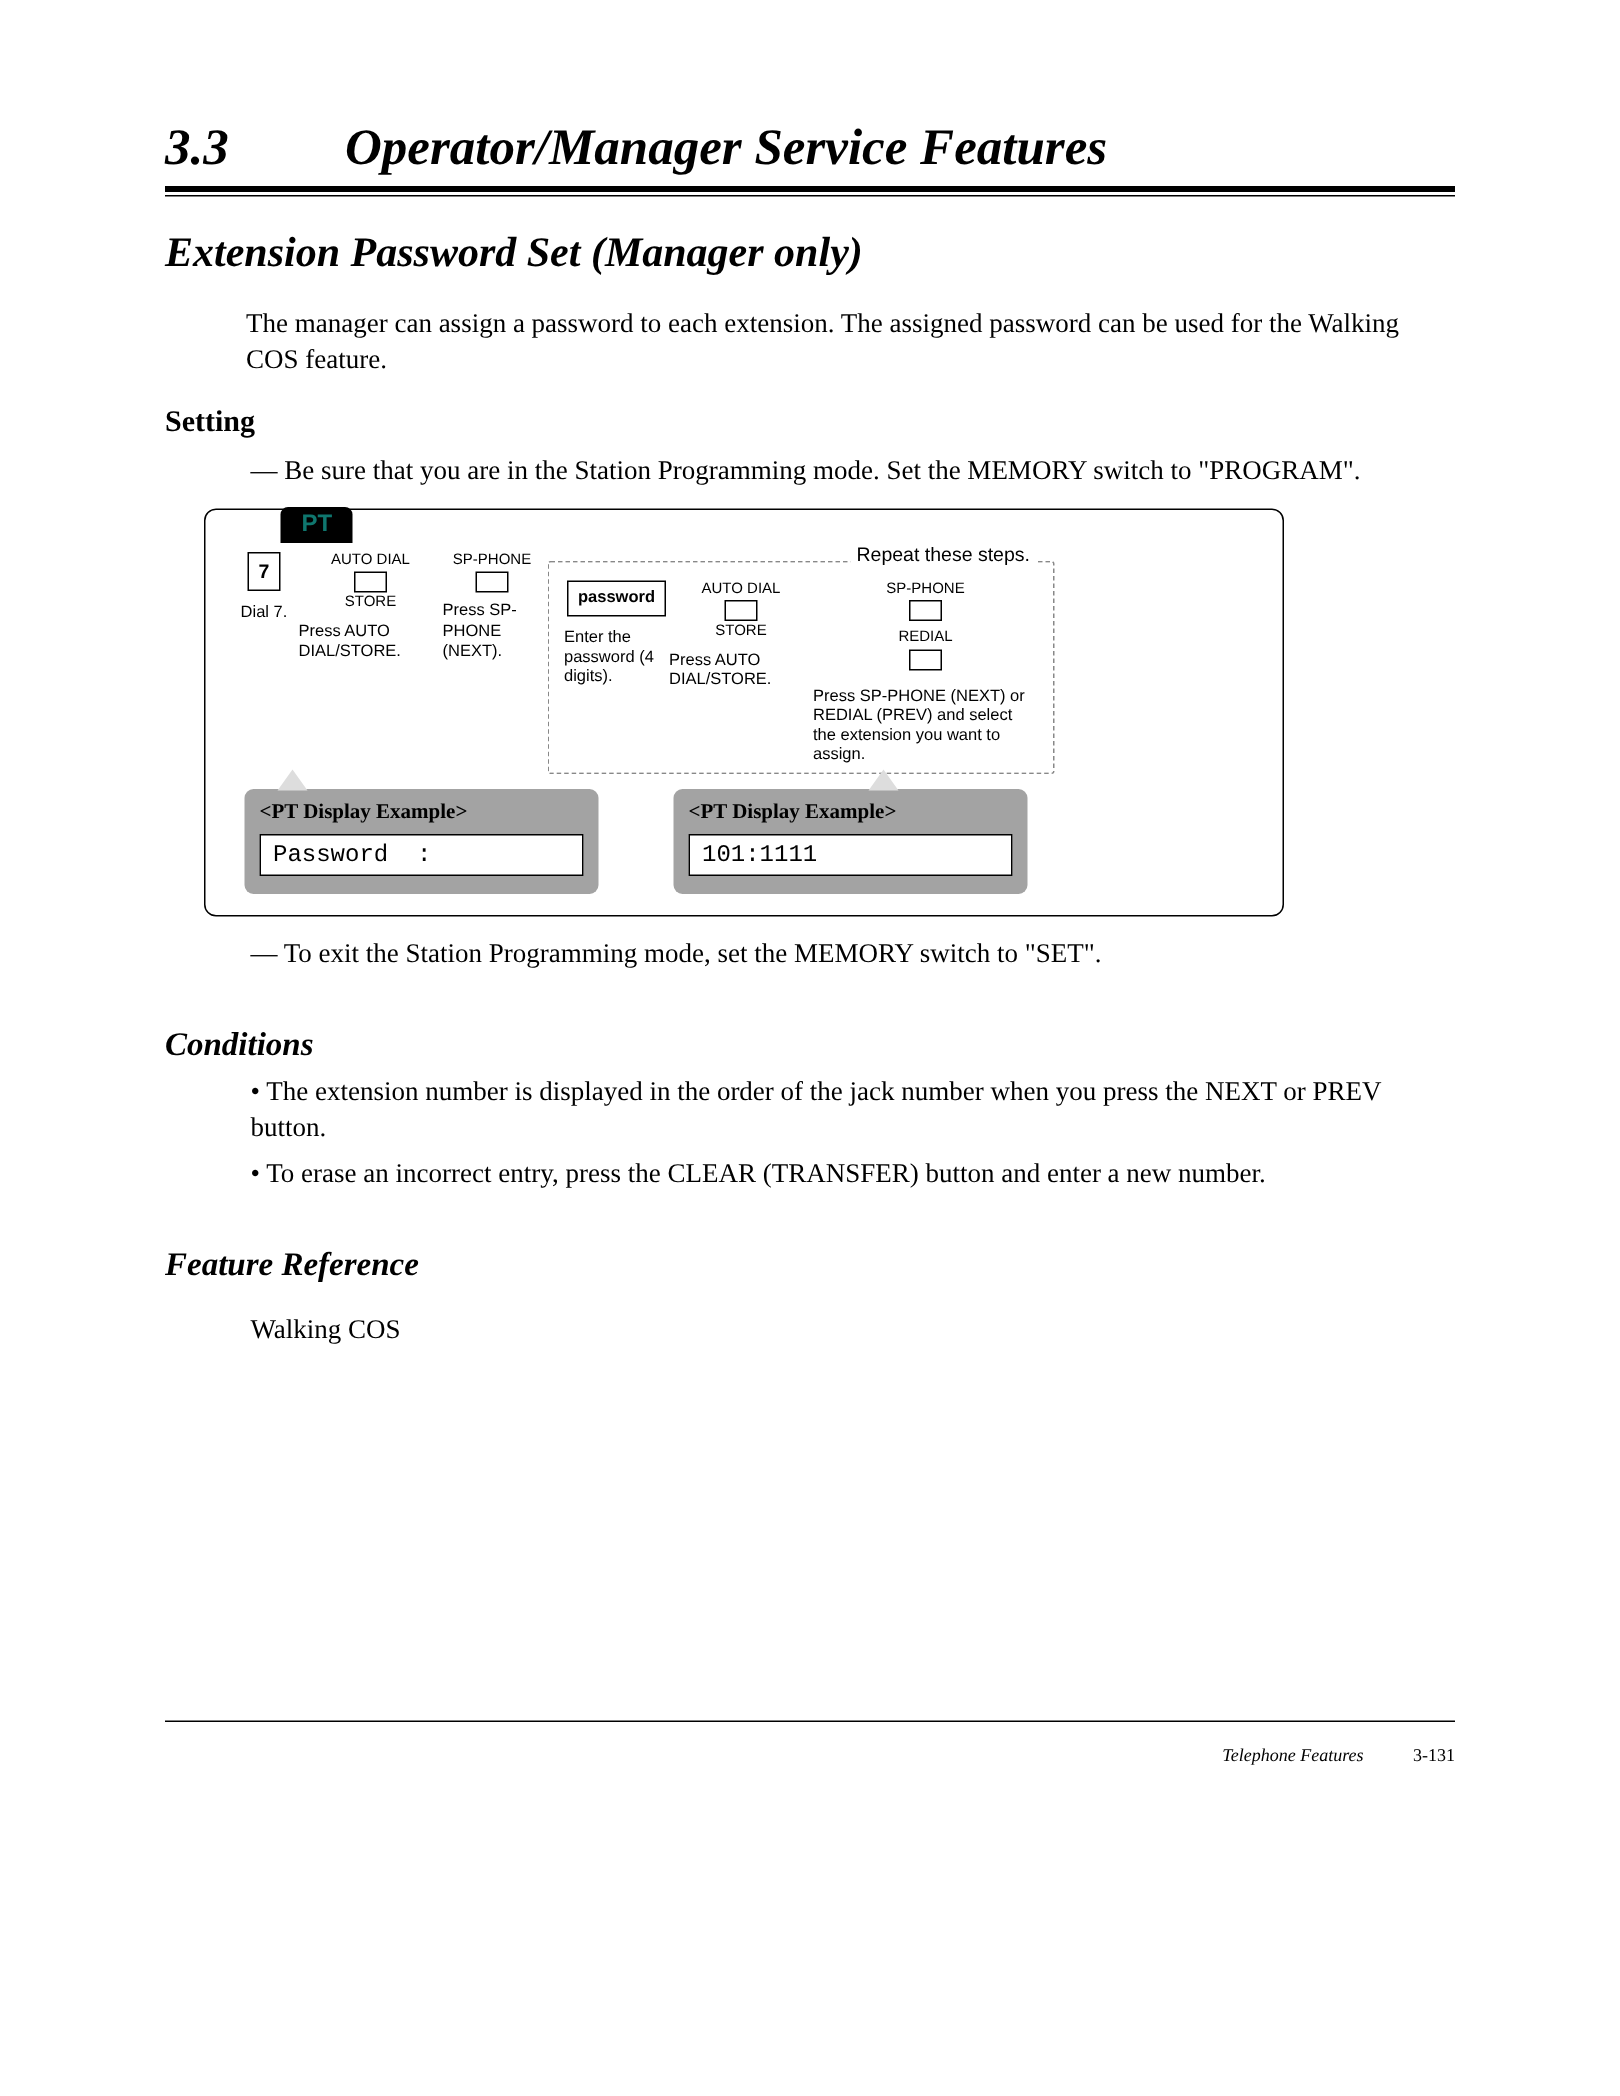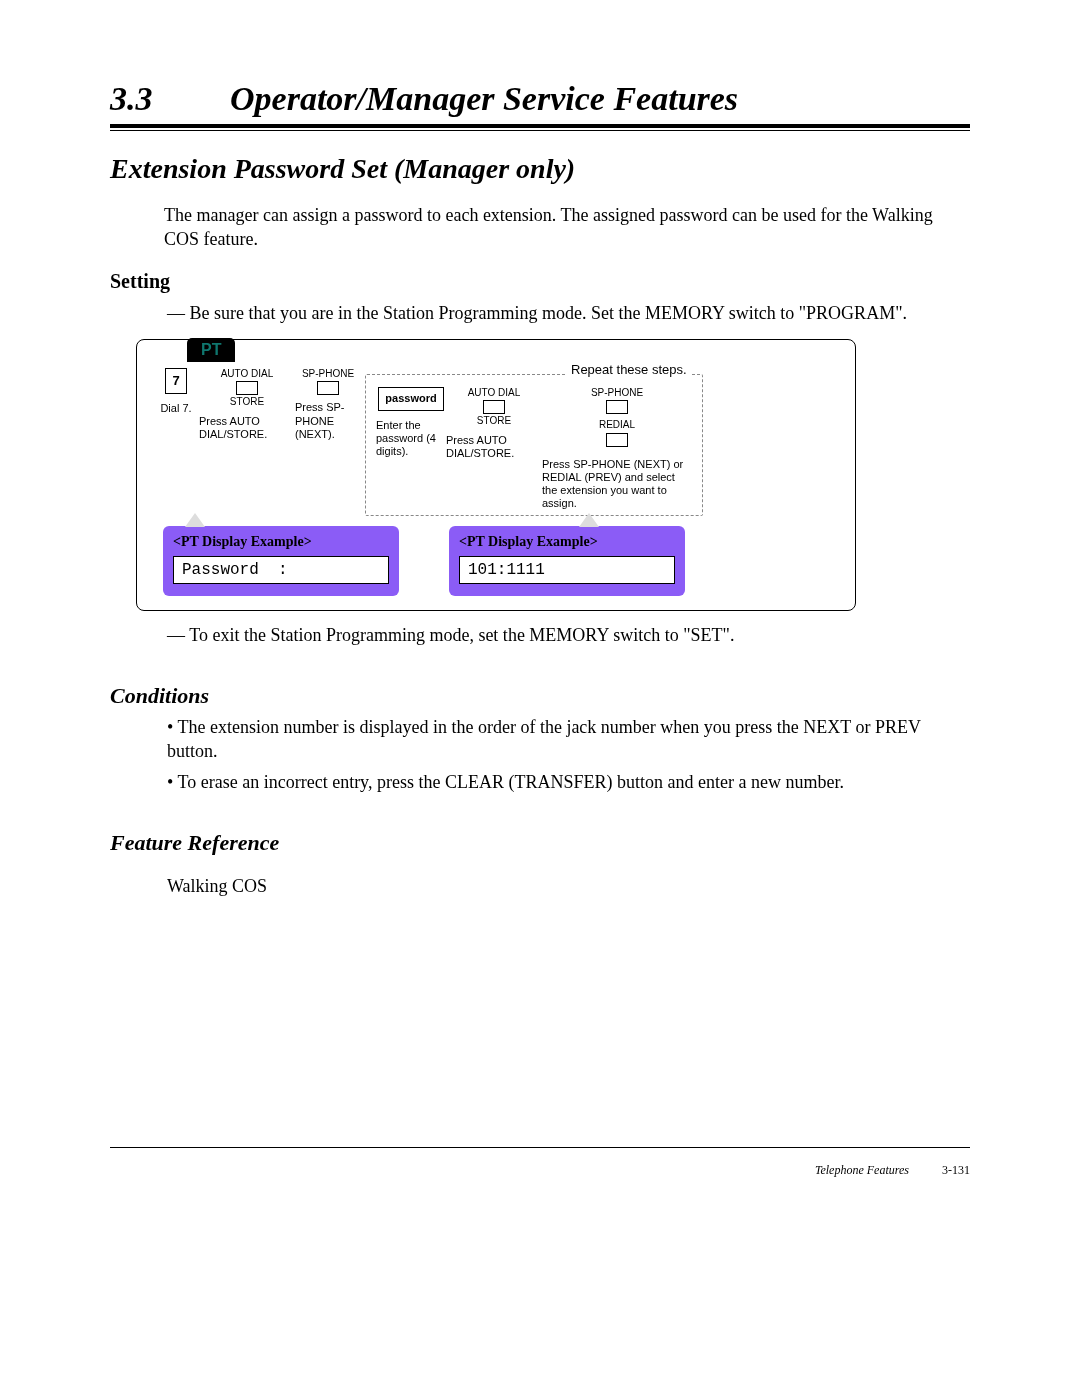--- a/index.html
+++ b/index.html
@@ -153,21 +153,21 @@
     background: #fff;
     margin-bottom: 1px;
   }
 
   
   .examples-row {
     display: flex;
     padding: 10px 26px 0 26px;
   }
   .example-block {
-    background: #8b5cf6;
+    background: #a3a3a3;
     border-radius: 6px;
     padding: 8px 10px 12px 10px;
     position: relative;
   }
   .example-block.one { width: 216px; margin-right: 50px; }
   .example-block.two { width: 216px; }
   .example-title {
     font-size: 14px;
     font-weight: bold;
     margin-bottom: 6px;

